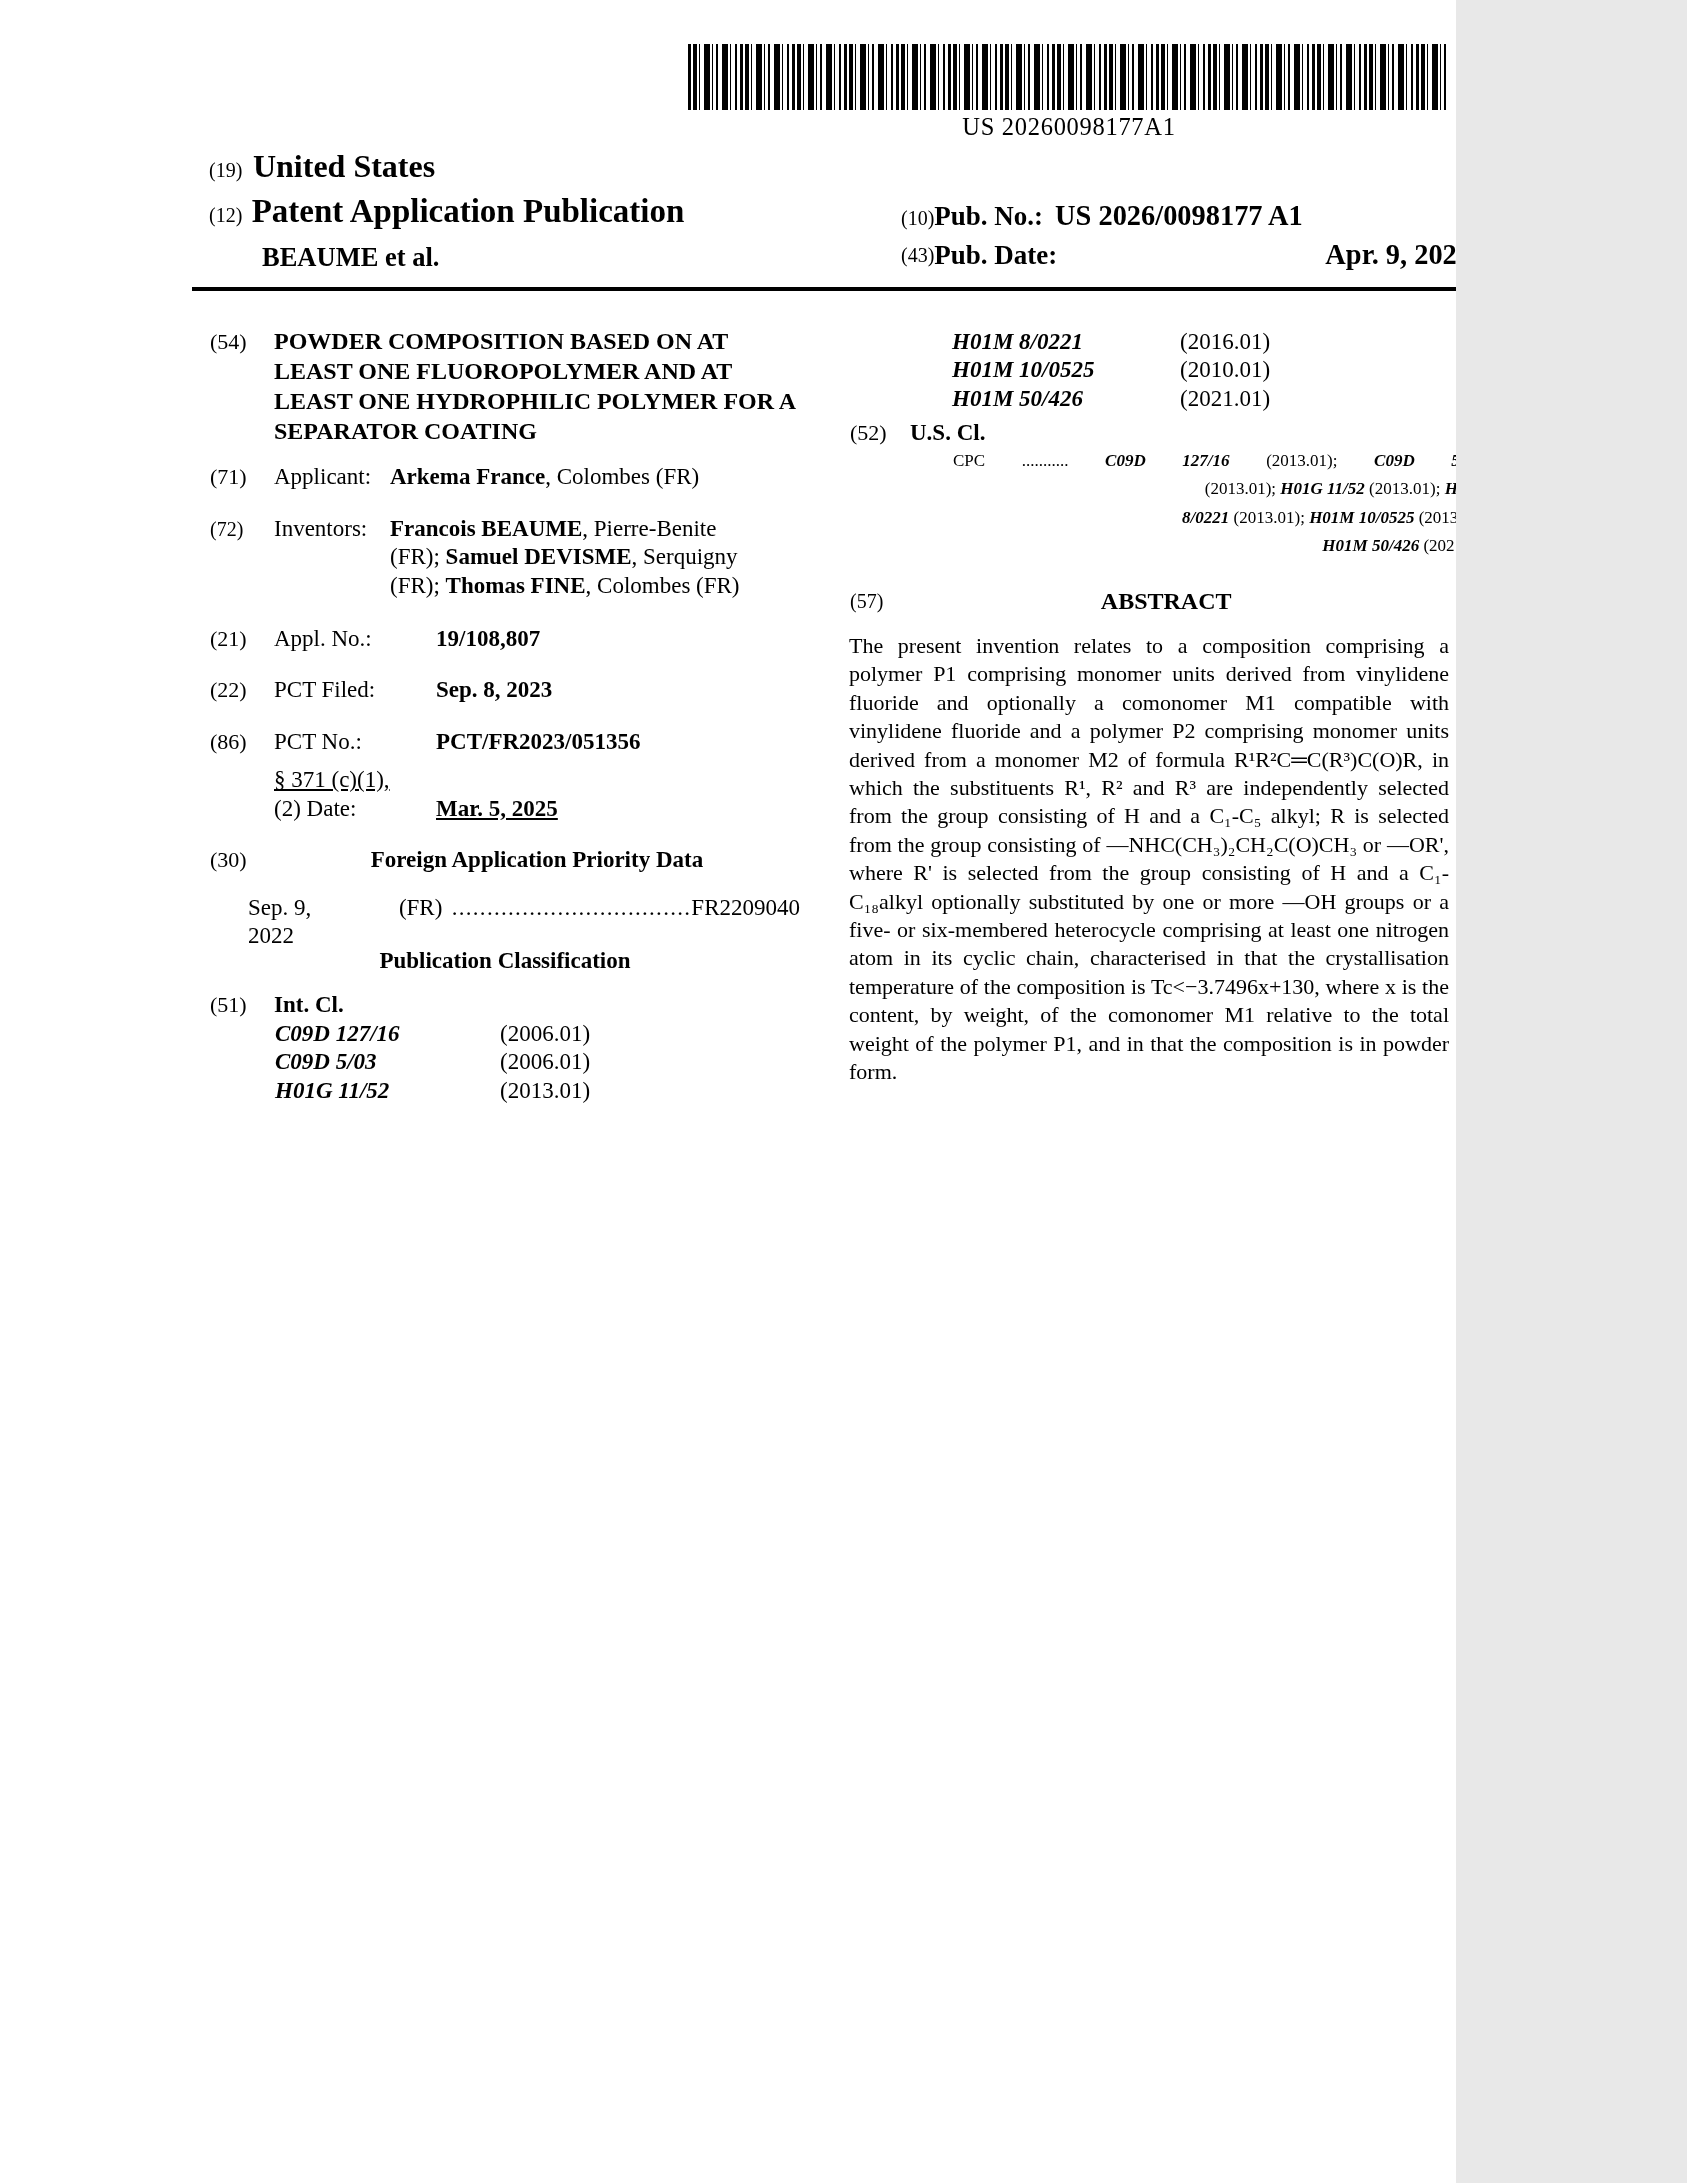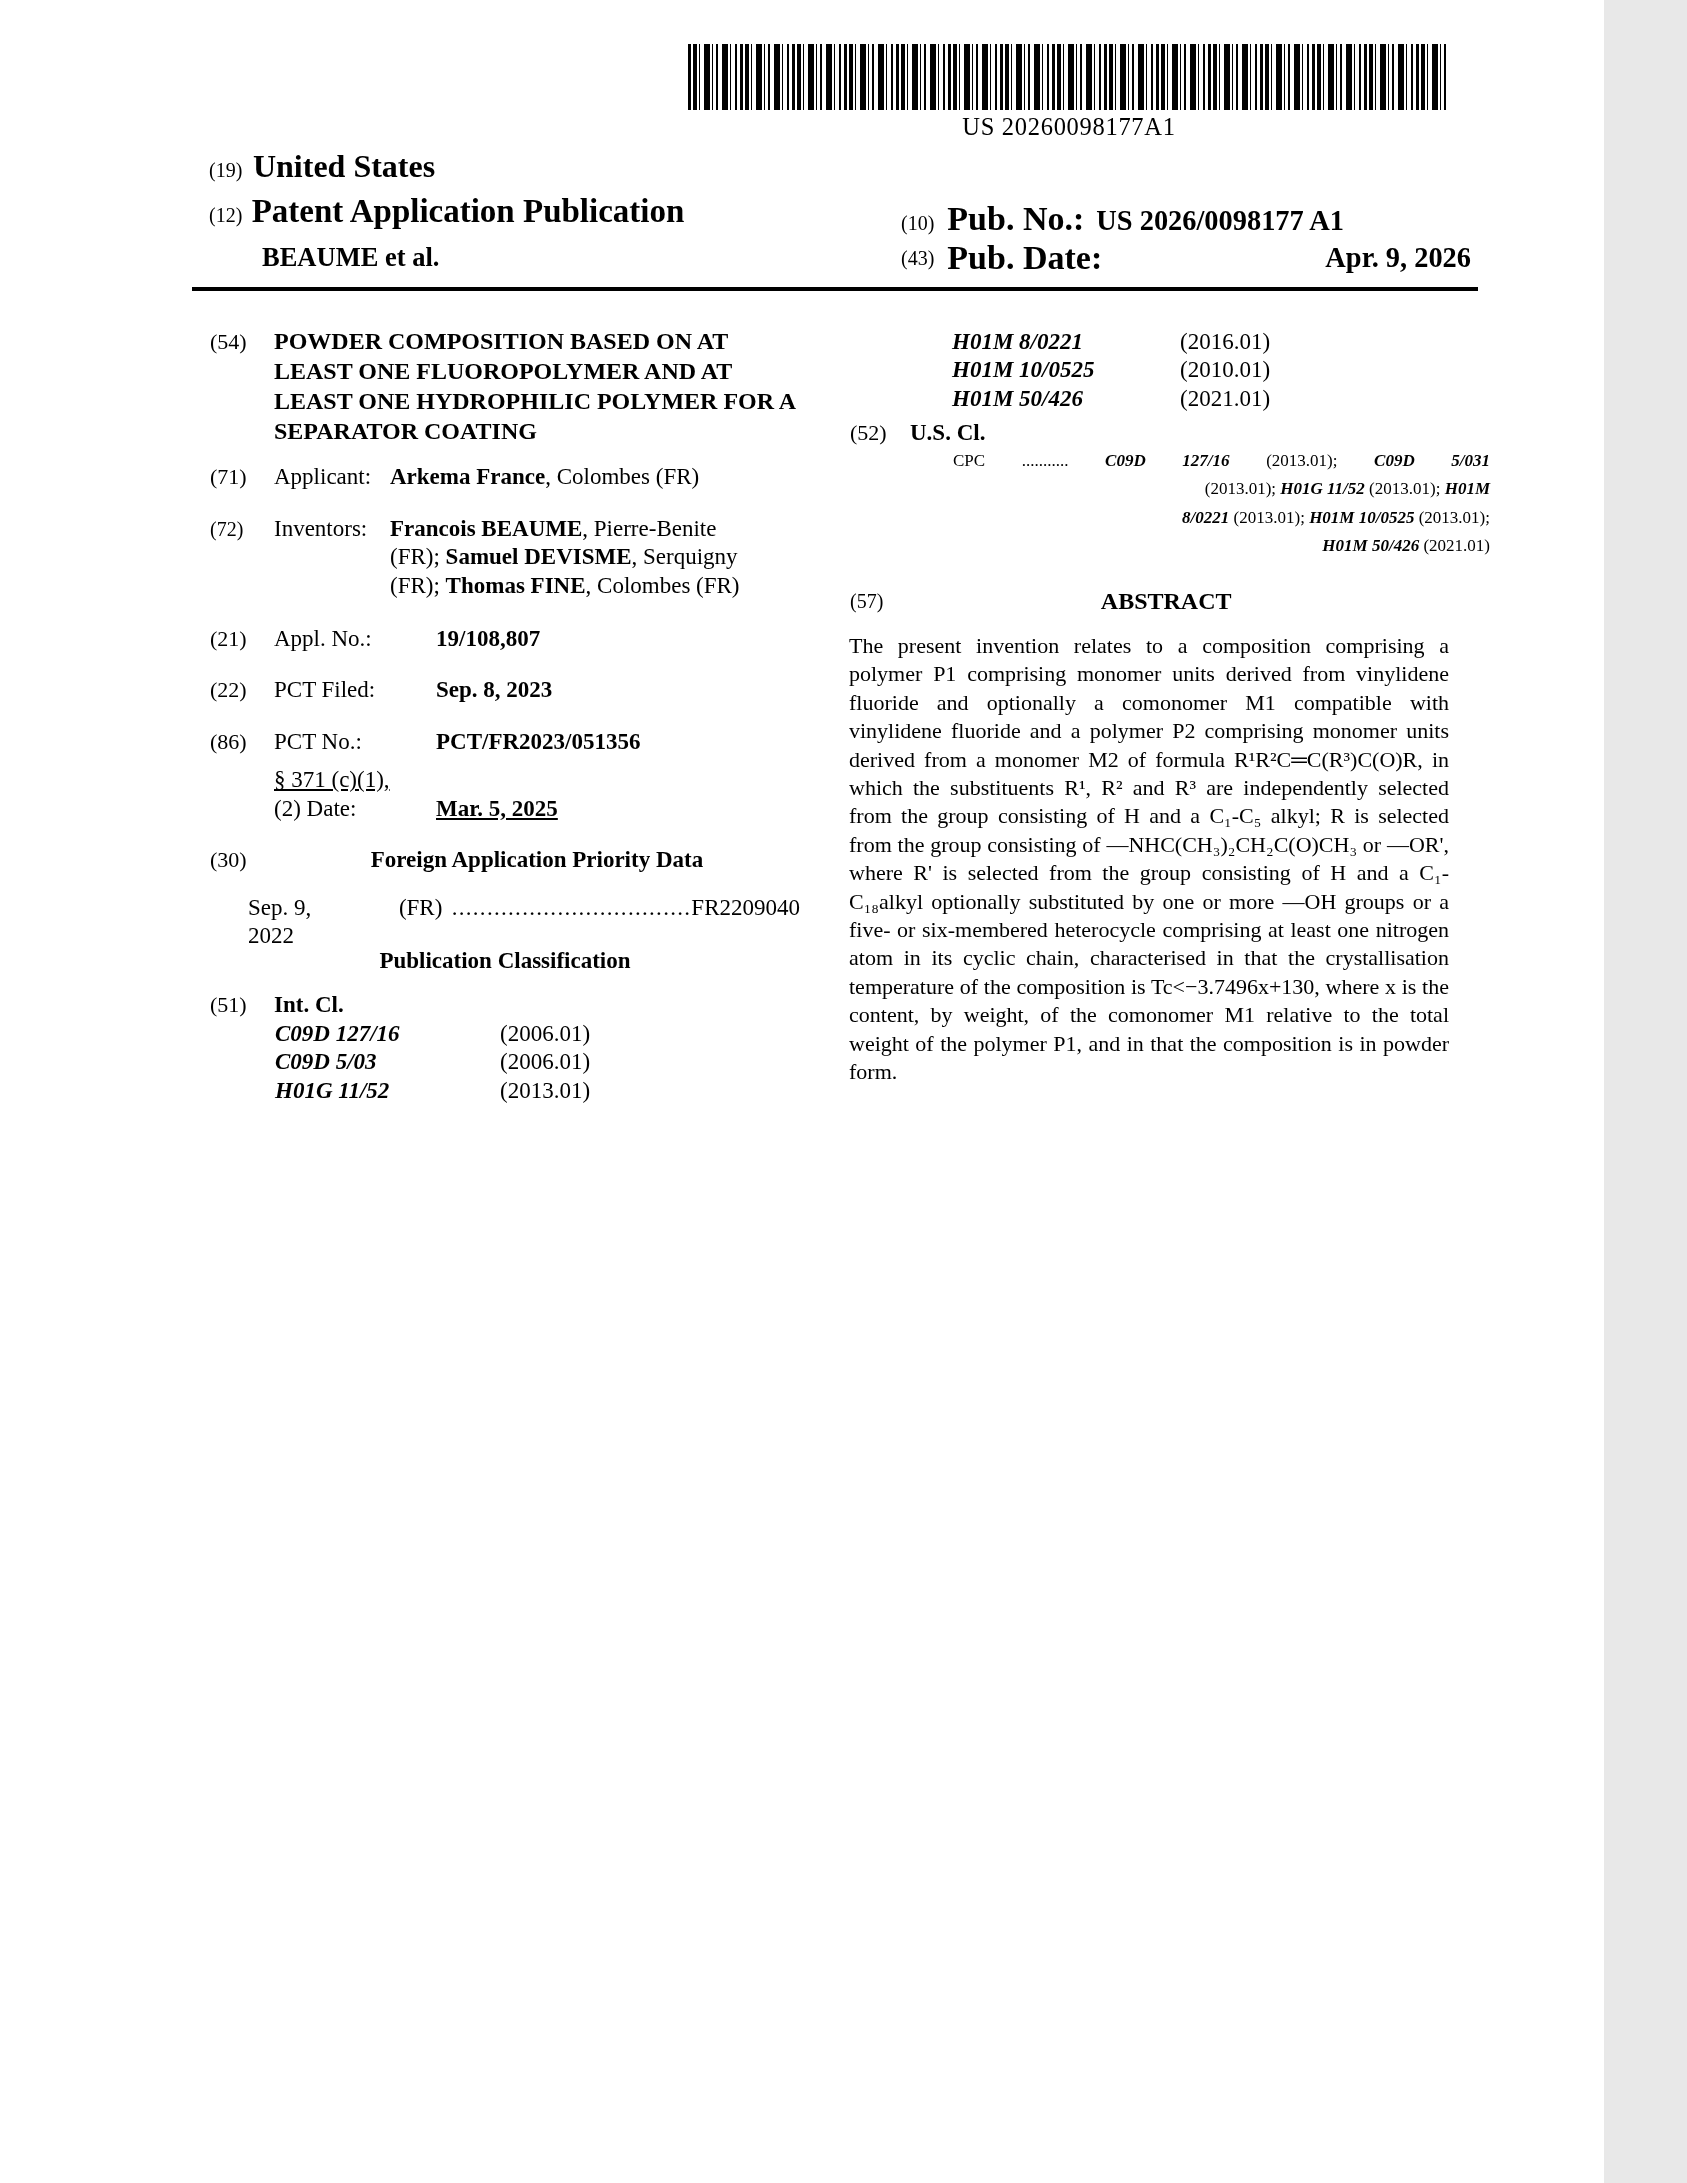--- a/index.html
+++ b/index.html
@@ -1,17 +1,17 @@
 <!DOCTYPE html>
 <html style="font-size:10.6px"><head>
 <meta charset="utf-8">
 <style>
   html,body { margin:0; padding:0; background:#e8e8e8; }
   .page {
-    position:relative; width:1604px; height:2183px; background:#ffffff;
+    position:relative; width:1456px; height:2183px; background:#ffffff;
     color:#000; font-family:"Liberation Serif","DejaVu Serif",serif;
     overflow:hidden;
   }
   .b  { font-weight:bold; }
   .bi { font-weight:bold; font-style:italic; }
 
   
   .barcode-wrap { position:absolute; left:688px; top:44px; width:762px; text-align:center; }
   .barcode {
     height:66px; width:100%;
@@ -30,21 +30,21 @@
 
   
   .pnum  { font-size:20px; }
   .hdr19 { position:absolute; left:209px; top:148px; display:flex; align-items:baseline; }
   .hdr19 .big { font-size:32px; font-weight:bold; margin-left:10.6px; }
   .hdr12 { position:absolute; left:209px; top:193px; display:flex; align-items:baseline; }
   .hdr12 .big { font-size:33px; font-weight:bold; margin-left:9.3px; }
   .hdr-authors { position:absolute; left:262px; top:242px; font-size:26.5px; font-weight:bold; }
   .hdr-pubno  { position:absolute; left:901px; top:200px; width:570px; display:flex; align-items:baseline; }
   .hdr-pubdate{ position:absolute; left:901px; top:239px; width:570px; display:flex; align-items:center; }
-  .hdr-pubno .lbl, .hdr-pubdate .lbl { font-size:34px; font-weight:bold; margin-left:13px; }
+  .hdr-pubno .lbl, .hdr-pubdate .lbl { font-size:27px; font-weight:bold; margin-left:0; }
   .hdr-pubno .val { font-size:28.4px; font-weight:bold; margin-left:12px; }
   .hdr-pubdate .val { font-size:28.4px; font-weight:bold; margin-left:auto; }
   .rule { position:absolute; left:192px; top:287px; width:1286px; height:4px; background:#000; }
 
   
   .blk { position:absolute; font-size:23px; line-height:28.4px; }
   .numrow { display:grid; grid-template-columns:64px 1fr; align-items:baseline; }
   .numrow .pnum { font-size:22px; }
   .lbl175 { display:inline-block; width:116px; }
   .lbl245 { display:inline-block; width:162px; }

